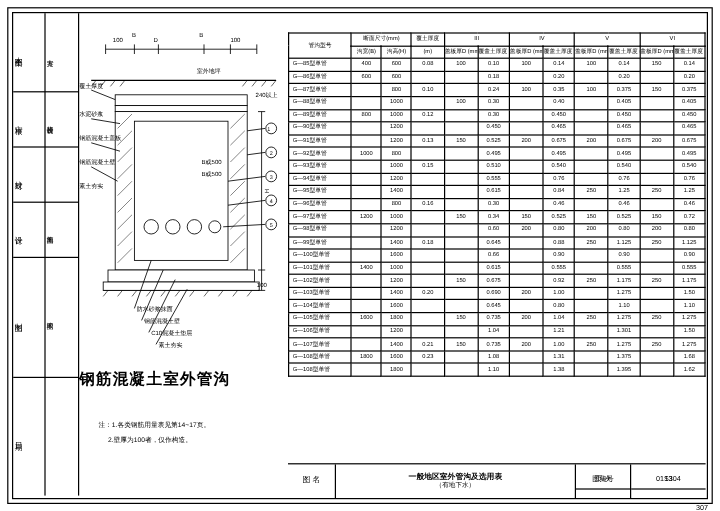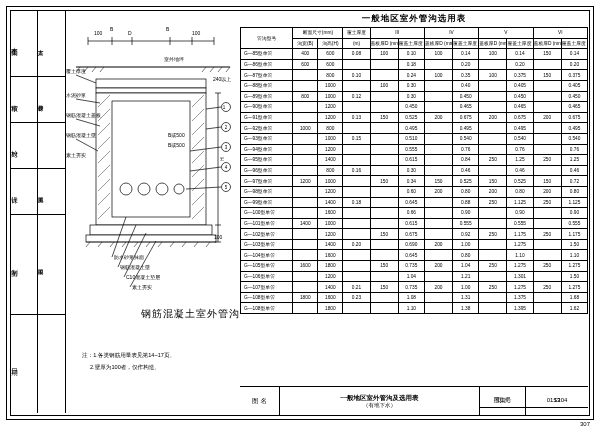--- a/index.html
+++ b/index.html
@@ -11,21 +11,21 @@
   
   .leftstrip{position:absolute;left:11px;top:11px;width:54px;height:402px;border-right:1px solid #000;}
   .ls-cell{position:absolute;left:0;width:54px;border-bottom:1px solid #000;box-sizing:border-box;}
   .vtext{writing-mode:vertical-rl;text-orientation:upright;font-size:6.5px;line-height:1.15;letter-spacing:1px;
          display:flex;align-items:center;justify-content:center;height:100%;white-space:nowrap;}
   .vtext.small{font-size:5.5px;letter-spacing:0.5px;}
   .ls-split{position:absolute;top:0;bottom:0;width:0;border-left:1px solid #000;}
 
   
   .drawing{position:absolute;left:66px;top:11px;width:174px;height:402px;}
-  .dtitle{position:absolute;left:0;width:174px;text-align:right;font-size:10px;font-weight:normal;letter-spacing:1px;}
+  .dtitle{position:absolute;left:0;width:174px;text-align:left;font-size:13px;font-weight:bold;letter-spacing:1px;}
   .note{position:absolute;font-size:5.6px;line-height:1.45;}
 
   
   .tablewrap{position:absolute;left:240px;top:11px;width:348px;height:374px;}
   .tbl-title{position:absolute;left:0;top:2px;width:348px;text-align:center;font-size:8.5px;font-weight:bold;letter-spacing:1px;}
   table.main{position:absolute;left:0;top:16px;border-collapse:collapse;width:348px;table-layout:fixed;}
   table.main th, table.main td{border:0.6px solid #000;font-size:4.8px;text-align:center;
         padding:0;line-height:1.05;height:9.6px;overflow:hidden;white-space:nowrap;}
   table.main th{font-weight:normal;}
   .lbl{font-size:5px;}
@@ -220,21 +220,20 @@
       </g>
     </svg>
 
     <div class="dtitle" style="top:296px;">钢筋混凝土室外管沟</div>
 
     <div class="note" style="left:16px;top:340px;">注：1.各类钢筋用量表见第14~17页。</div>
     <div class="note" style="left:24px;top:352px;">2.壁厚为100者，仅作构造。</div>
   </div>
 
   <div class="tablewrap">
-    <div class="tbl-title">一般地区室外管沟选用表</div>
 
     <table class="main">
       <colgroup>
         <col style="width:50px">
         <col style="width:24px">
           <col style="width:24px">
           <col style="width:26px">
         <col style="width:27px">
           <col style="width:25px">
         <col style="width:27px">

